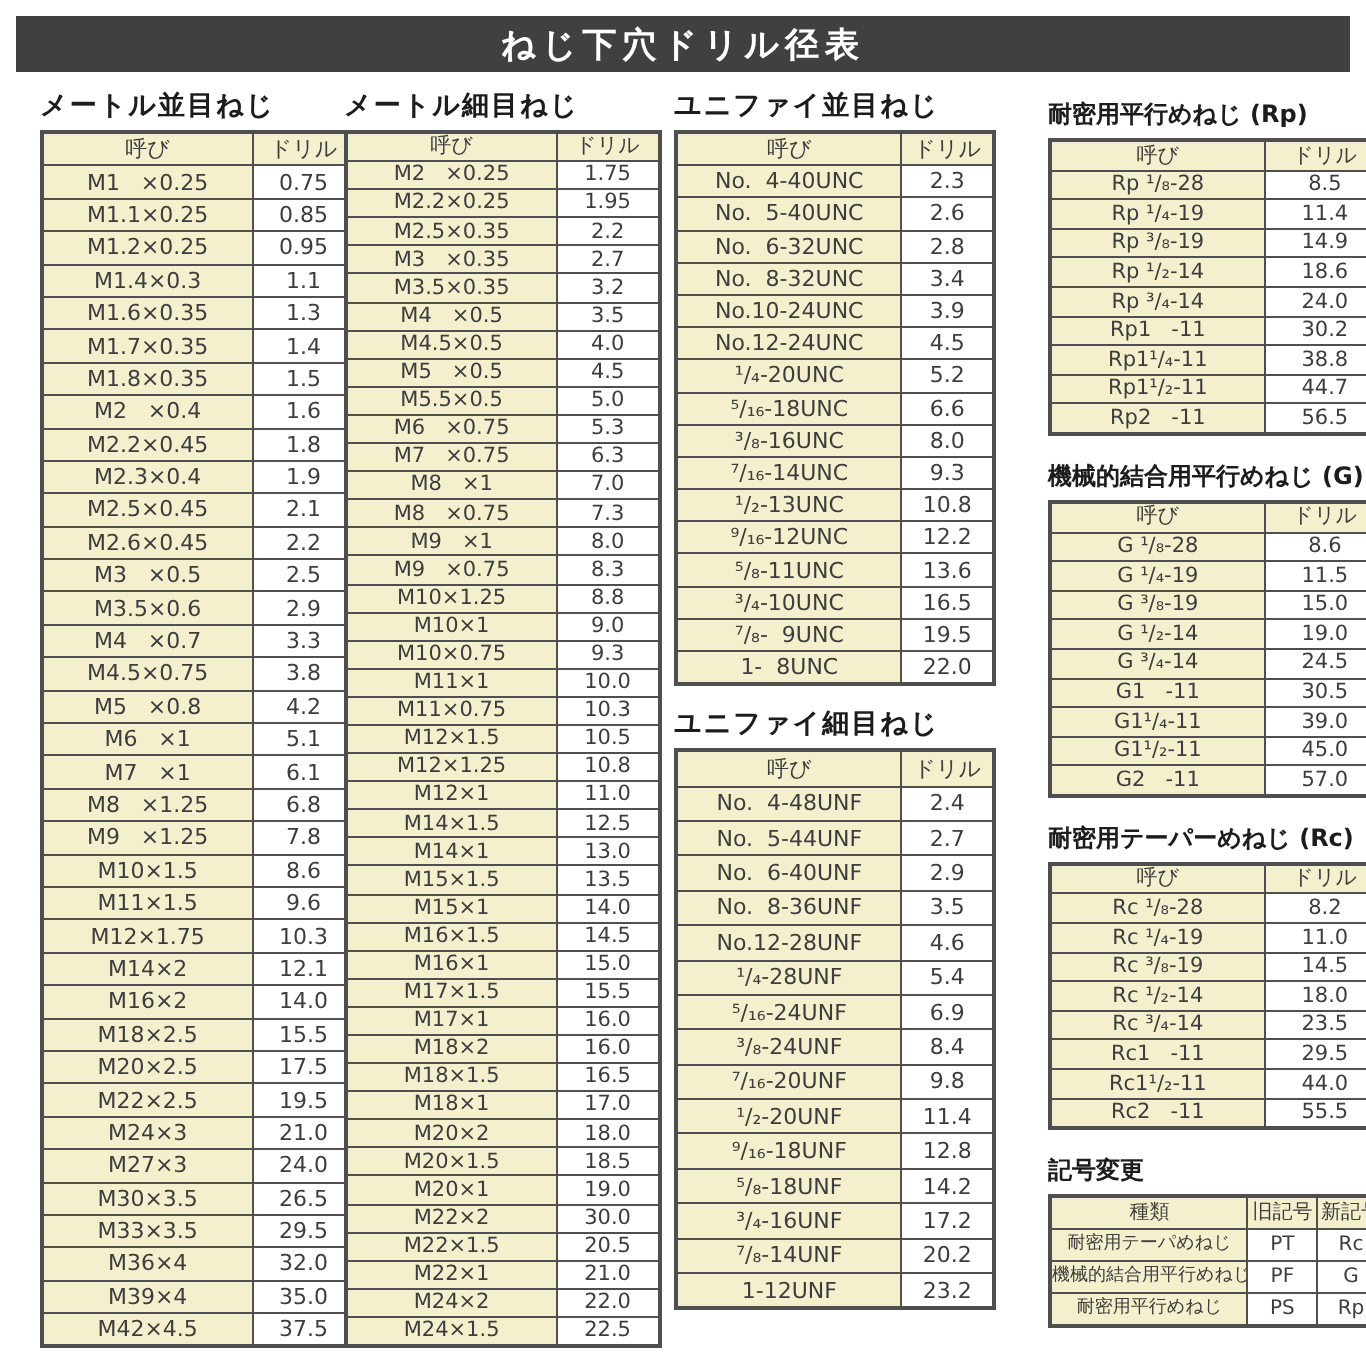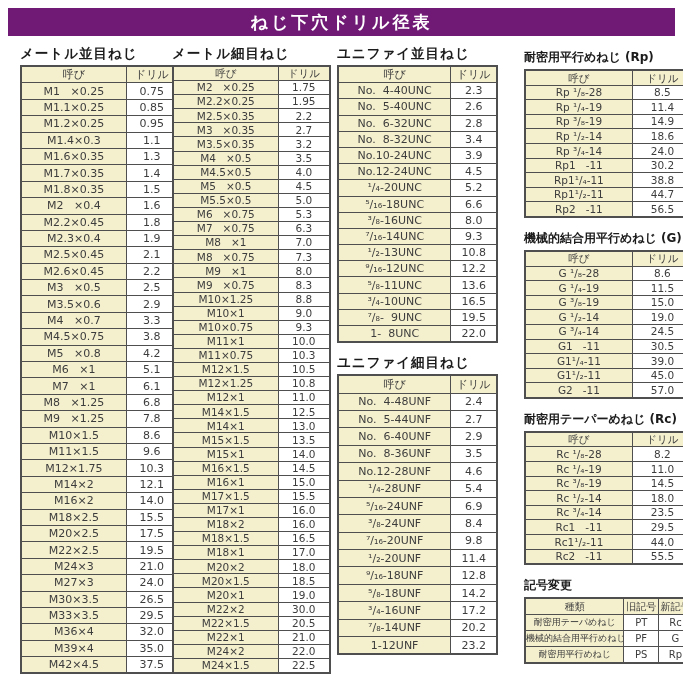--- a/index.html
+++ b/index.html
@@ -3,21 +3,21 @@
 <meta charset="utf-8">
 <style>
   html,body{margin:0;padding:0;background:#ffffff;}
   #page{
     position:relative;width:683px;height:683px;background:#ffffff;
     font-family:"DejaVu Sans","Liberation Sans",sans-serif;
     color:#3d3d3d;overflow:hidden;
   }
   .titlebar{
     position:absolute;left:8px;top:8px;width:667px;height:28px;
-    background:#701a75;color:#ffffff;font-size:17px;font-weight:bold;
+    background:#404040;color:#ffffff;font-size:17px;font-weight:bold;
     display:flex;align-items:center;justify-content:center;letter-spacing:3px;
   }
   .col{position:absolute;top:44px;}
   #col1{left:8px;width:159px;margin-left:12px;}
   #col2{left:172px;width:159px;}
   #col3{left:337px;width:161px;}
   #col4{left:508px;width:170px;margin-left:16px;}
   .sec-title{
     margin:0 0 3px 0;font-size:13.5px;line-height:18px;font-weight:bold;
     color:#1c1c1c;letter-spacing:1px;white-space:pre;

